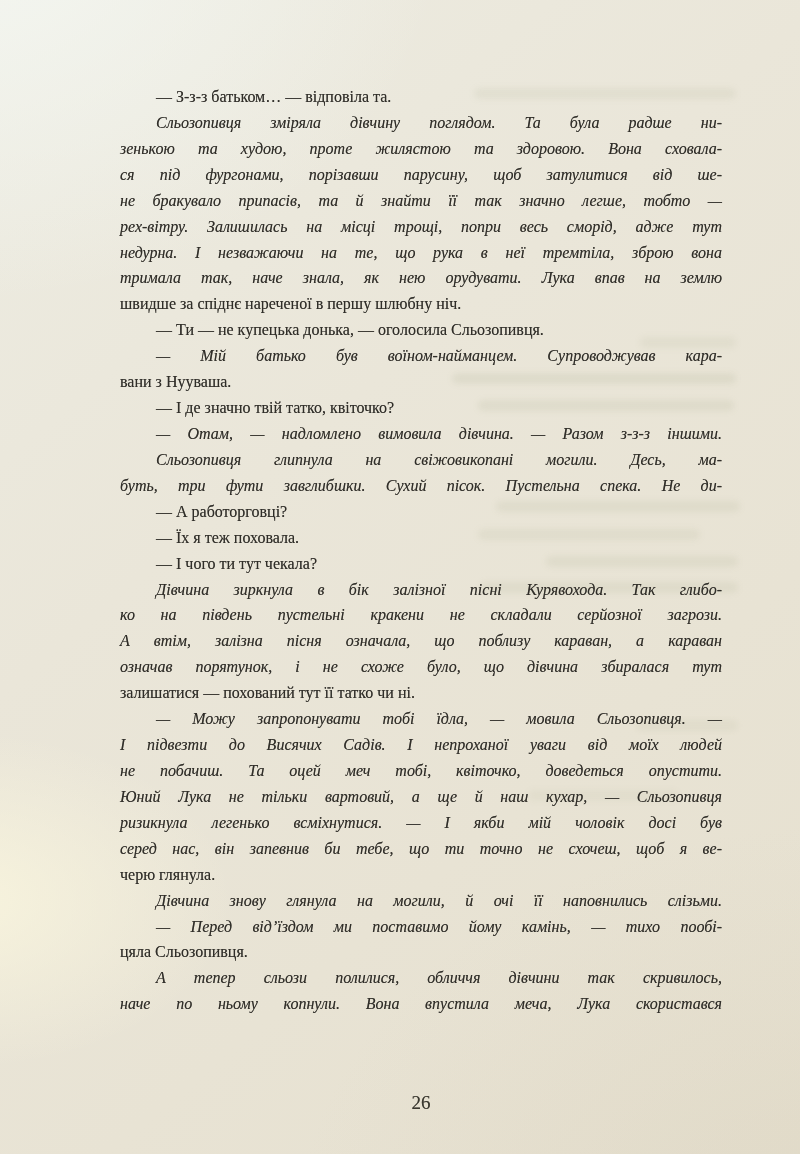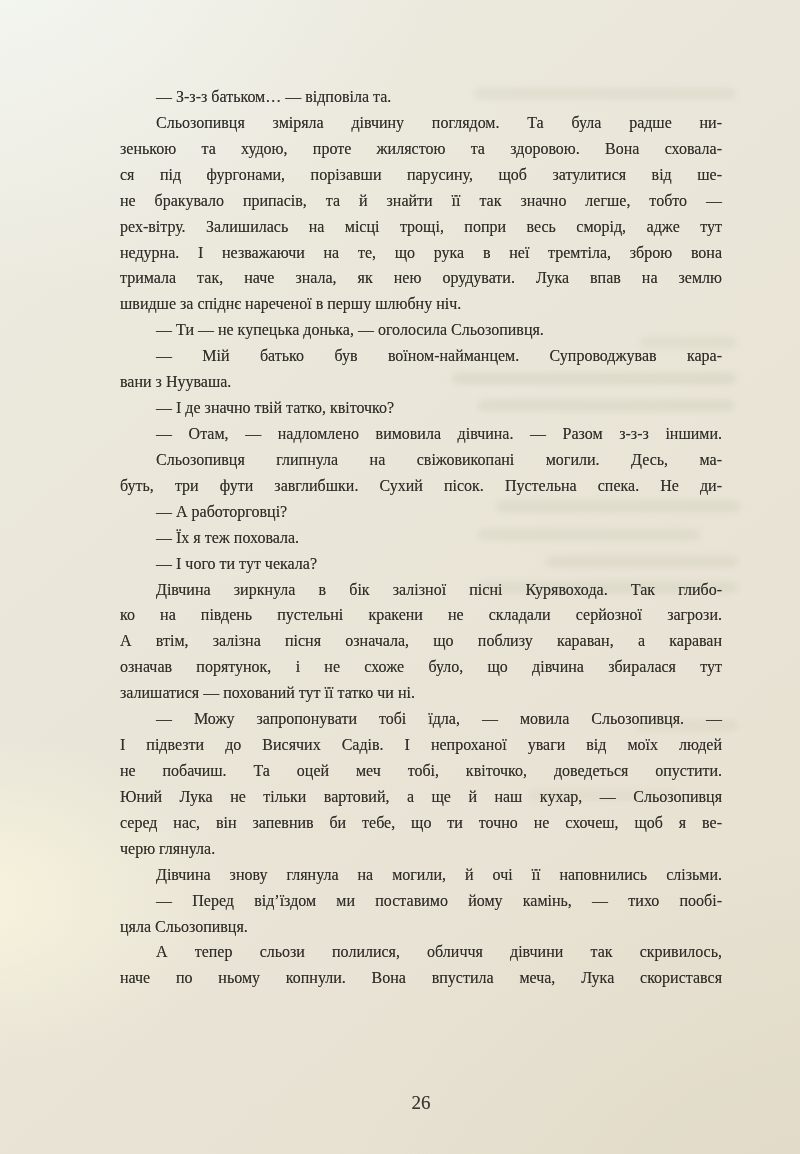--- a/index.html
+++ b/index.html
@@ -33,20 +33,21 @@
     line-height: 25.93px;
     font-size: 16px;
     text-align: left;
     white-space: normal;
     overflow: visible;
   }
   .line.indent { text-indent: 36px; }
   .line.fill {
     text-align: justify;
     text-align-last: justify;
+    font-style: italic;
   }
   .page-number {
     position: absolute;
     left: 120px;
     top: 1092px;
     width: 602px;
     text-align: center;
     font-size: 19px;
     color: #3a382f;
     text-shadow: 0 0 0.6px rgba(48,46,41,0.5);
@@ -109,20 +110,21 @@
       <p class="line indent">— І чого ти тут чекала?</p>
       <p class="line indent fill">Дівчина зиркнула в бік залізної пісні Курявохода. Так глибо-</p>
       <p class="line fill">ко на південь пустельні кракени не складали серйозної загрози.</p>
       <p class="line fill">А втім, залізна пісня означала, що поблизу караван, а караван</p>
       <p class="line fill">означав порятунок, і не схоже було, що дівчина збиралася тут</p>
       <p class="line">залишатися — похований тут її татко чи ні.</p>
       <p class="line indent fill">— Можу запропонувати тобі їдла, — мовила Сльозопивця. —</p>
       <p class="line fill">І підвезти до Висячих Садів. І непроханої уваги від моїх людей</p>
       <p class="line fill">не побачиш. Та оцей меч тобі, квіточко, доведеться опустити.</p>
       <p class="line fill">Юний Лука не тільки вартовий, а ще й наш кухар, — Сльозопивця</p>
+      <p class="line fill">ризикнула легенько всміхнутися. — І якби мій чоловік досі був</p>
       <p class="line fill">серед нас, він запевнив би тебе, що ти точно не схочеш, щоб я ве-</p>
       <p class="line">черю глянула.</p>
       <p class="line indent fill">Дівчина знову глянула на могили, й очі її наповнились слізьми.</p>
       <p class="line indent fill">— Перед від’їздом ми поставимо йому камінь, — тихо пообі-</p>
       <p class="line">цяла Сльозопивця.</p>
       <p class="line indent fill">А тепер сльози полилися, обличчя дівчини так скривилось,</p>
       <p class="line fill">наче по ньому копнули. Вона впустила меча, Лука скористався</p>
     </div>
 
   <div class="page-number">26</div>

